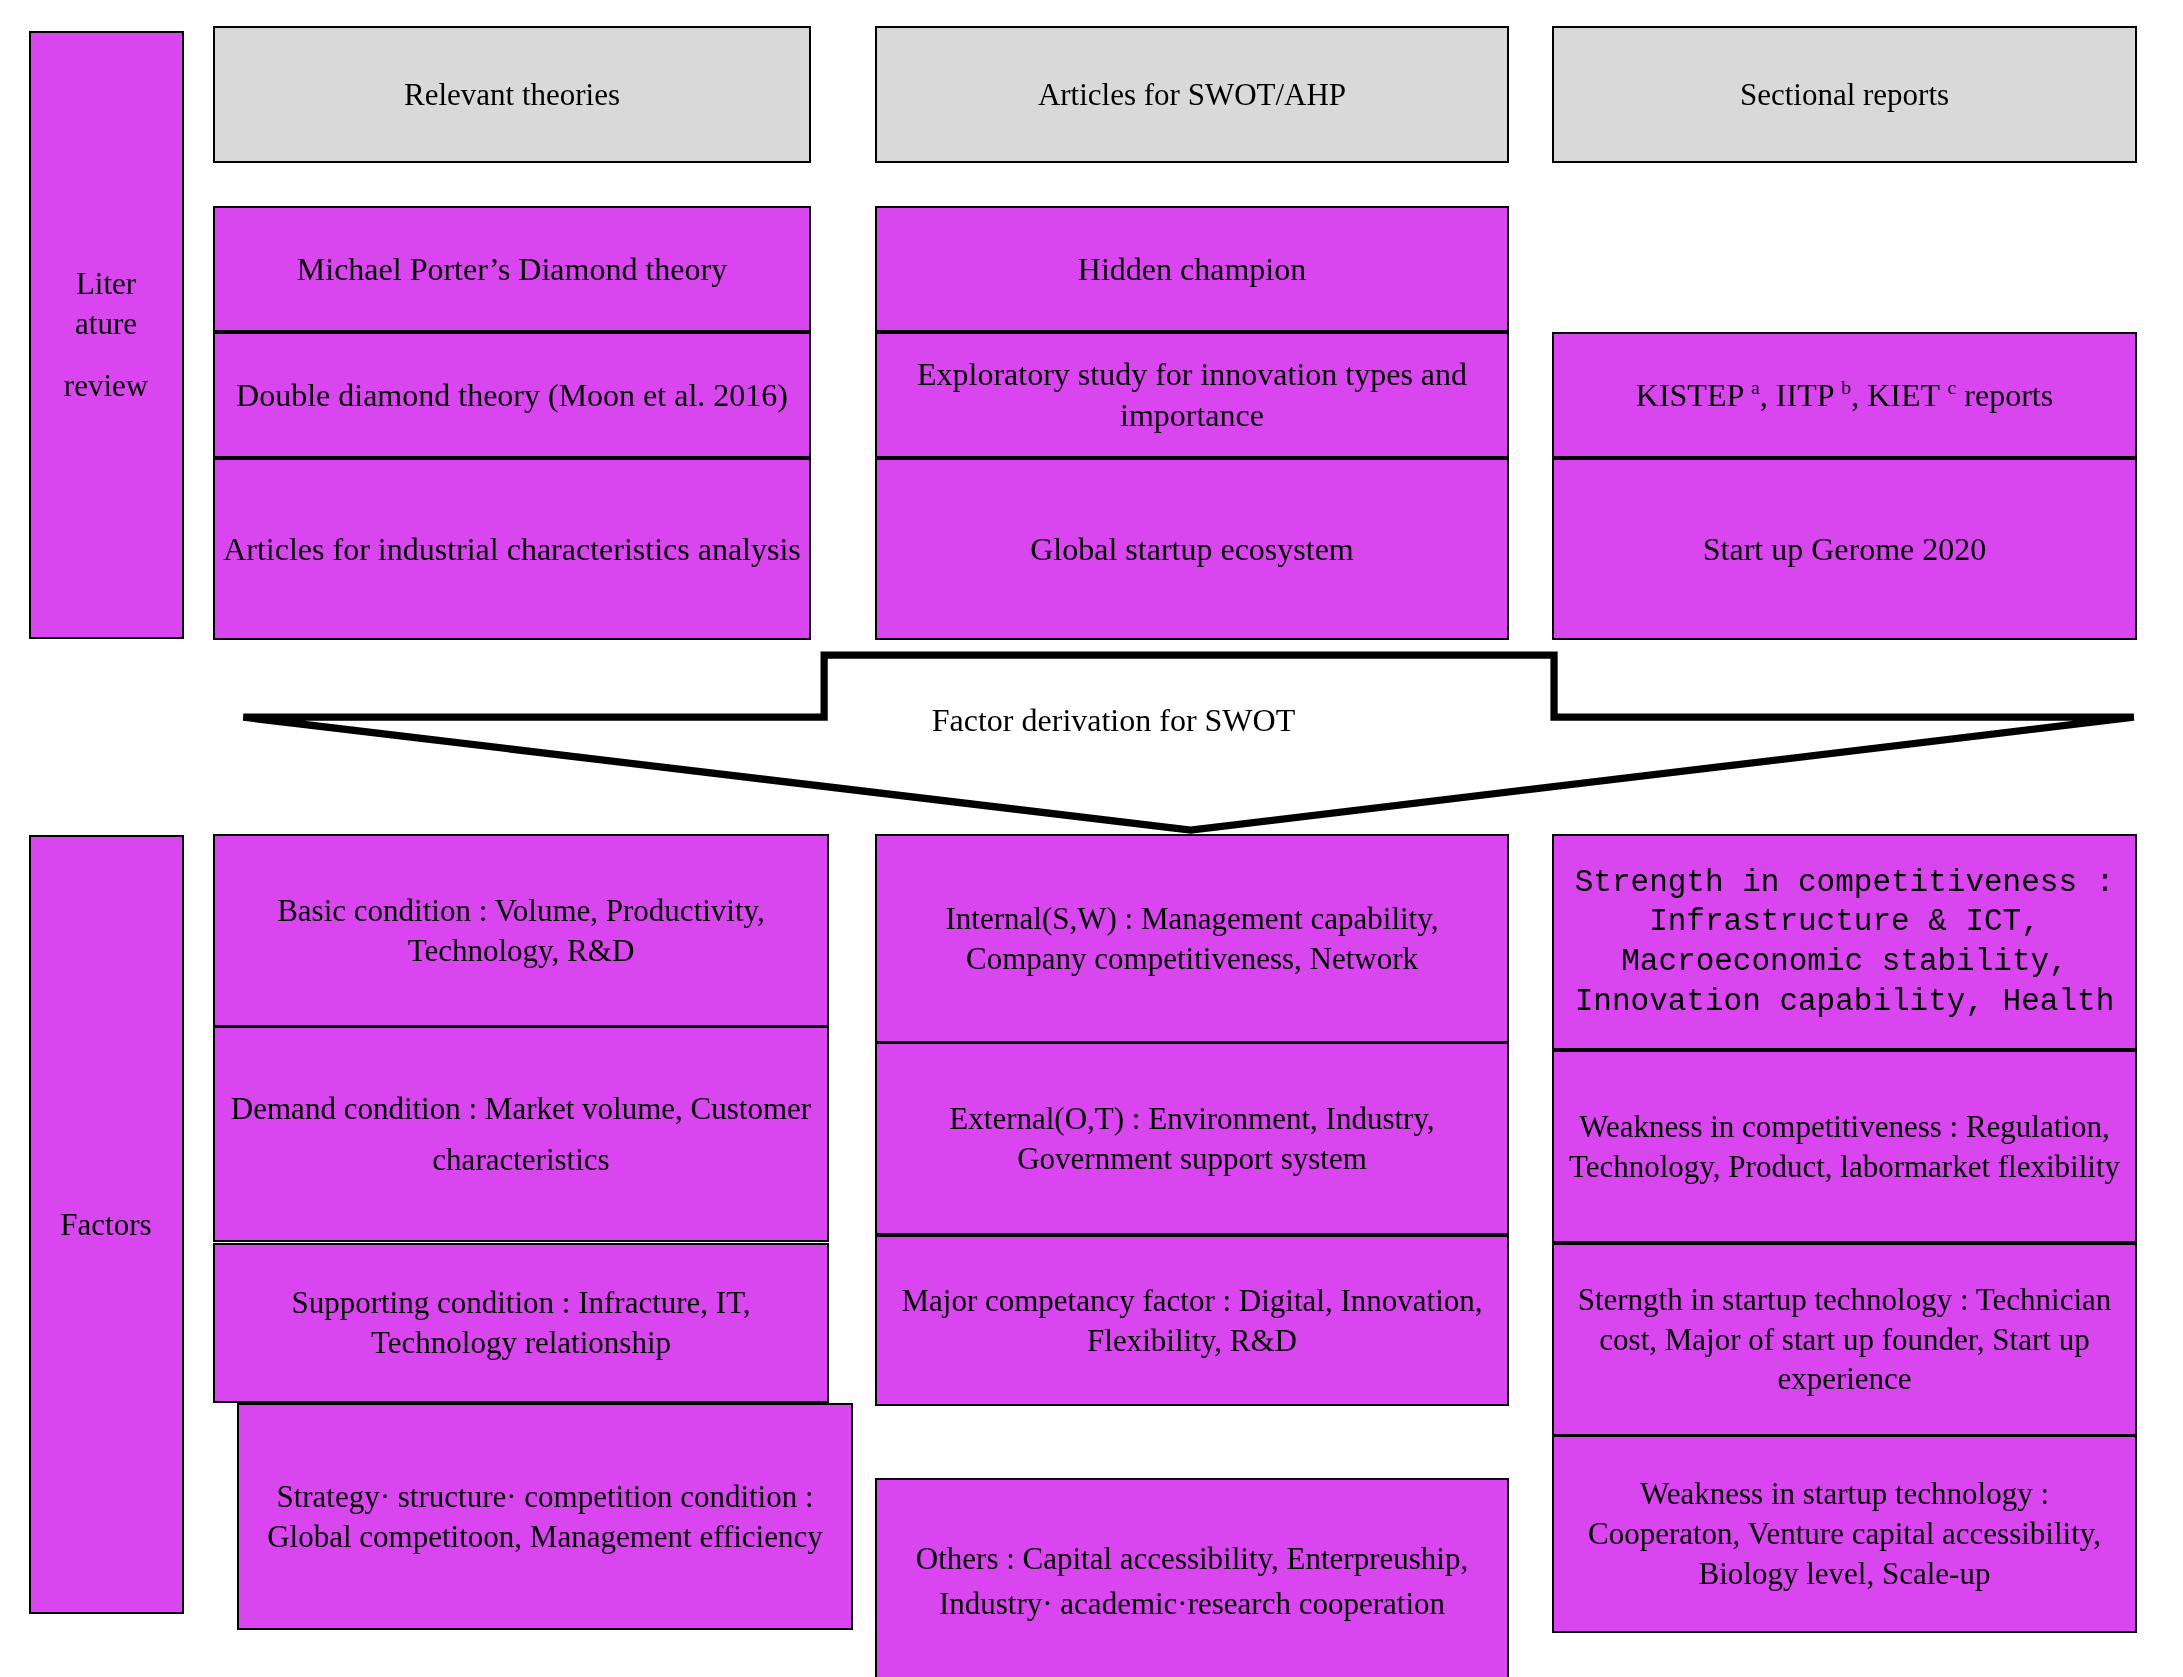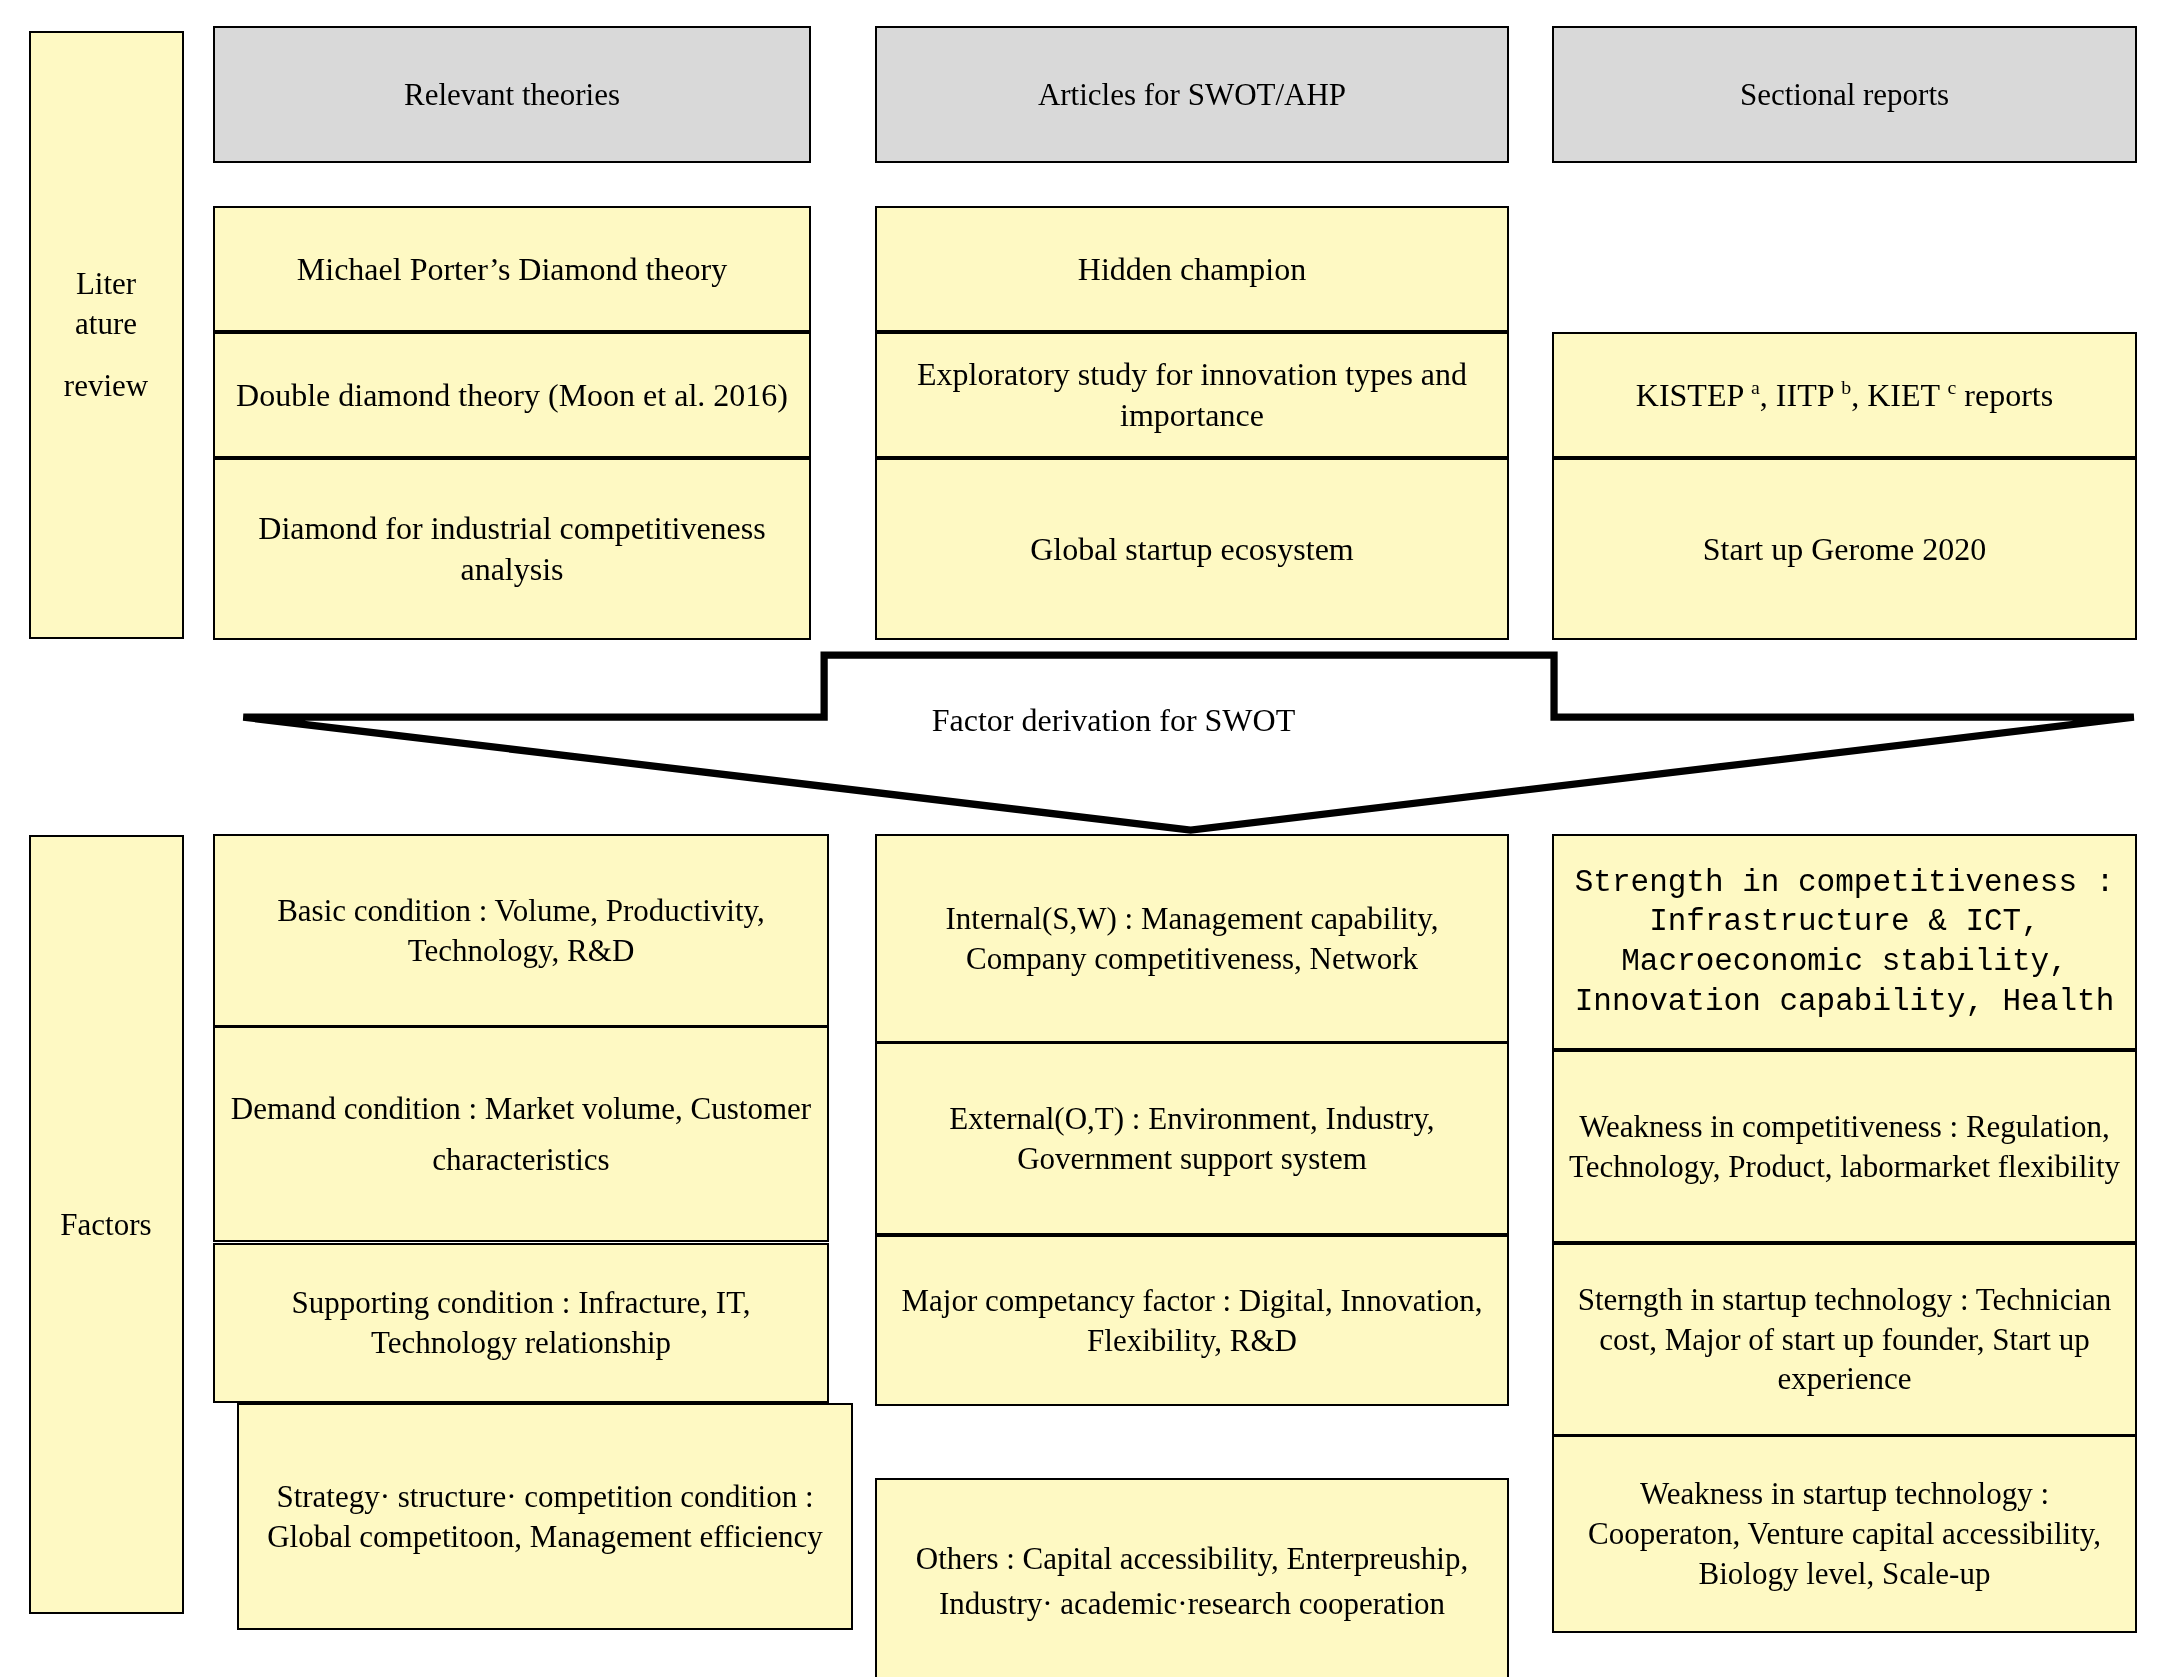--- a/index.html
+++ b/index.html
@@ -1,20 +1,20 @@
 <!DOCTYPE html>
 <html style="font-size:8.3px"><head>
 <meta charset="utf-8">
 <style>
   html,body{margin:0;padding:0;background:#fff;}
   body{width:2183px;height:1678px;position:relative;font-family:"Liberation Serif","DejaVu Serif",serif;color:#000;overflow:hidden;}
   .fig{position:absolute;inset:0;}
 
   
-  .bx{position:absolute;box-sizing:border-box;border:2.6px solid #000;background:#fef9c3;
+  .bx{position:absolute;box-sizing:border-box;border:2.6px solid #000;background:#d946ef;
       display:flex;align-items:center;justify-content:center;text-align:center;
       line-height:1.28;}
   .grey{background:#d9d9d9;align-items:center;}
   .sidelabel{flex-direction:column;}
   .sidelabel span{display:block;}
 
   .t-hdr{font-size:31px;}
   .t-cell{font-size:32px;}
   .t-side{font-size:31px;}
   .t-fac{font-size:31px;}
@@ -48,21 +48,21 @@
     <span>Sectional reports</span>
   </div>
 
   <div class="bx t-cell" style="left:213px;top:206px;width:598px;height:126px;">
     <span>Michael Porter’s Diamond theory</span>
   </div>
   <div class="bx t-cell" style="left:213px;top:332px;width:598px;height:126px;">
     <span>Double diamond theory (Moon et al. 2016)</span>
   </div>
   <div class="bx t-cell" style="left:213px;top:458px;width:598px;height:182px;">
-    <span>Diamond for industrial competitiveness analysis</span>
+    <span>Articles for industrial characteristics analysis</span>
   </div>
 
   <div class="bx t-cell" style="left:875px;top:206px;width:634px;height:126px;">
     <span>Hidden champion</span>
   </div>
   <div class="bx t-cell" style="left:875px;top:332px;width:634px;height:126px;">
     <span>Exploratory study for innovation types and importance</span>
   </div>
   <div class="bx t-cell" style="left:875px;top:458px;width:634px;height:182px;">
     <span>Global startup ecosystem</span>

